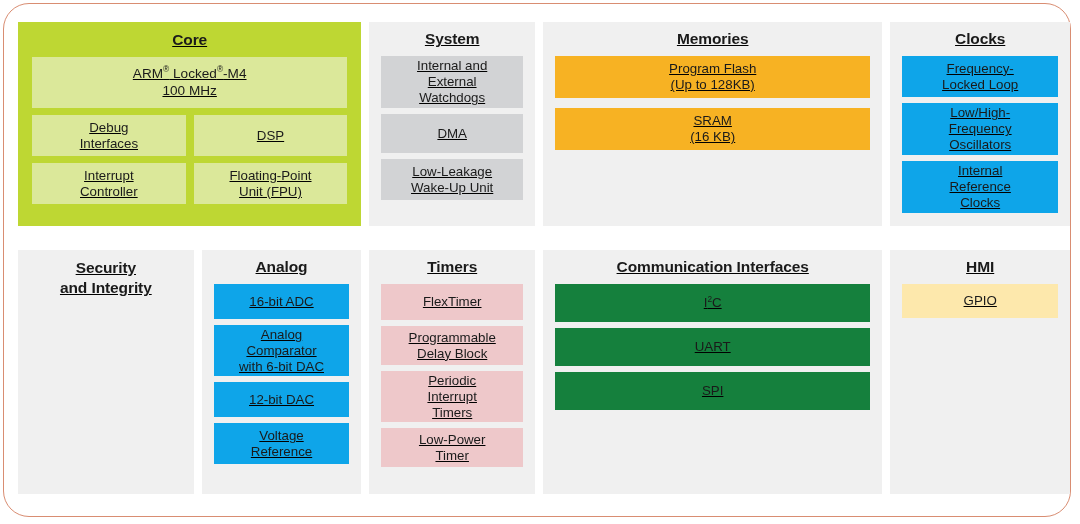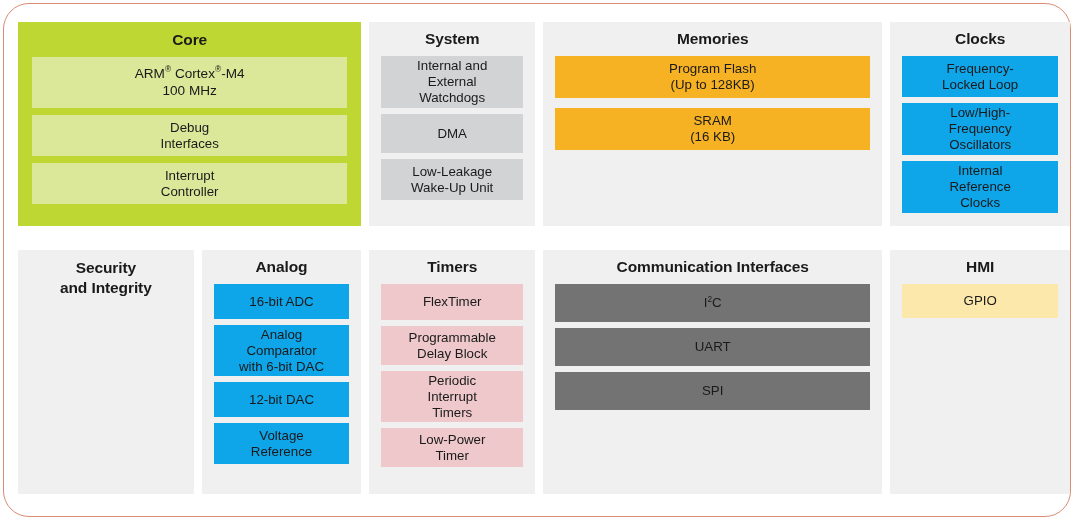--- a/index.html
+++ b/index.html
@@ -29,20 +29,21 @@
 
   #grid {
     position: absolute;
     left: 14px;
     top: 18px;
     width: 1052px;
     height: 472px;
     display: flex;
     flex-direction: column;
     gap: 24px;
+    text-decoration: underline;
   }
 
   .grid-row {
     display: flex;
     gap: 8px;
   }
   .row-top { height: 211px; }
   .row-bottom { height: 252px; }
 
   
@@ -100,21 +101,21 @@
     color: #1a1a1a;
     padding: 5px 4px;
   }
 
   
   .b-core-light { background: #dbe89a; }
   .b-grey       { background: #d2d3d5; }
   .b-amber      { background: #f7b223; }
   .b-lightamber { background: #0ea5e9; }
   .b-pink       { background: #eec8ca; }
-  .b-blue       { background: #737373; }
+  .b-blue       { background: #15803d; }
   .b-yellow     { background: #fde8ac; }
 
   
   .core-cpu { height: 51px; font-size: 13.6px; }
   .core-grid {
     display: flex;
     gap: 8px;
     margin-top: 7px;
   }
   .core-col {
@@ -162,39 +163,52 @@
 
 <div id="diagram-frame">
   <div id="grid">
 
     <div class="grid-row row-top">
 
       <div class="panel core-panel col-core">
         <div class="panel-title">Core</div>
         <div class="block b-core-light core-cpu">
           <div>
-            <span>ARM</span><sup>®</sup><span> Cortex</span><sup>®</sup><span>-M4</span><br>
+            <span>ARM</span><sup>®</sup><span> Locked</span><sup>®</sup><span>-M4</span><br>
             <span>100 MHz</span>
           </div>
         </div>
         <div class="core-grid">
           <div class="core-col">
             <div class="block b-core-light core-sub">
               <div>
                 <span>Debug</span><br>
                 <span>Interfaces</span>
               </div>
             </div>
             <div class="block b-core-light core-sub">
               <div>
                 <span>Interrupt</span><br>
                 <span>Controller</span>
               </div>
             </div>
           </div>
+          <div class="core-col">
+            <div class="block b-core-light core-sub">
+              <div>
+                <span>DSP</span>
+              </div>
+            </div>
+            <div class="block b-core-light core-sub">
+              <div>
+                <span>Floating-Point</span><br>
+                <span>Unit (FPU)</span>
+              </div>
+            </div>
+          </div>
         </div>
       </div>
 
       <div class="panel col-system">
         <div class="panel-title">System</div>
         <div class="blocks">
           <div class="block b-grey h-wd">
             <div>
               <span>Internal and</span><br>
               <span>External</span><br>

